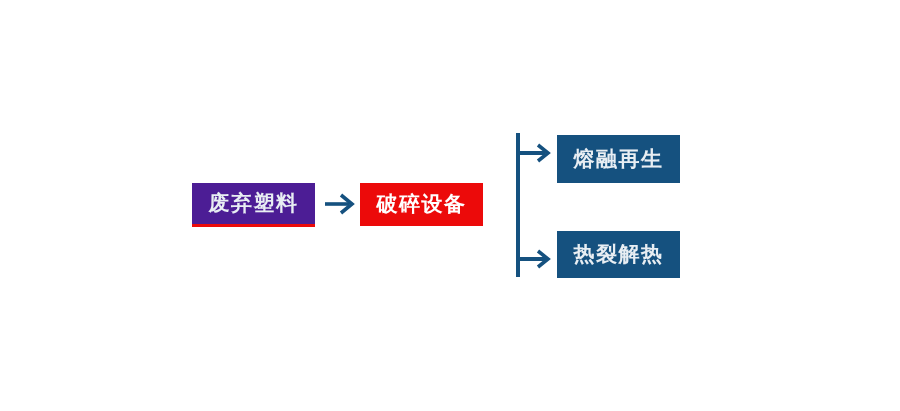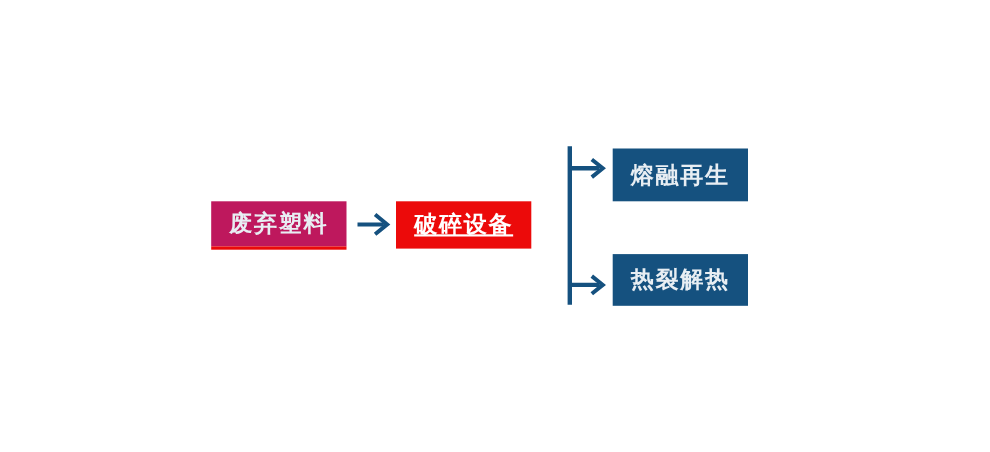--- a/index.html
+++ b/index.html
@@ -40,21 +40,21 @@
     line-height: 1;
     letter-spacing: 1.5px;
   }
 
   
   #node-waste-plastic {
     left: 192px;
     top: 183px;
     width: 123px;
     height: 41px;
-    background: #be185d;
+    background: #4c1d95;
   }
   #node-waste-plastic .node-label {
     color: #e8eef3;
   }
   
   #waste-plastic-accent {
     position: absolute;
     left: 192px;
     top: 224px;
     width: 123px;
@@ -65,21 +65,20 @@
   
   #node-crusher {
     left: 360px;
     top: 183px;
     width: 123px;
     height: 43px;
     background: #ec0a0a;
   }
   #node-crusher .node-label {
     color: #ffffff;
-    text-decoration: underline;
   }
 
   
   #node-melt-regen {
     left: 557px;
     top: 135px;
     width: 123px;
     height: 48px;
     background: #15517f;
   }

